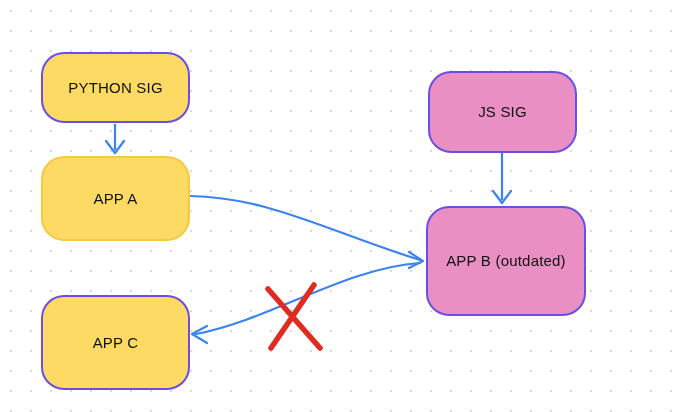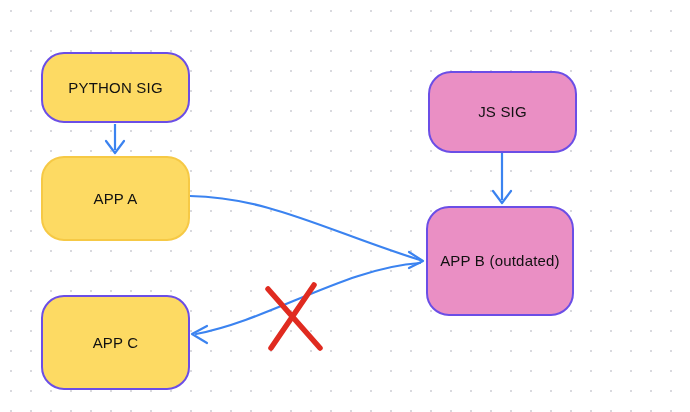--- a/index.html
+++ b/index.html
@@ -46,21 +46,21 @@
   .fill-yellow { background-color: #FDDA63; }
   .fill-pink   { background-color: #EA8FC4; }
   .border-purple { border: 2px solid #6B4EE6; }
   .border-gold   { border: 2px solid #F6C945; }
 
   
   #node-python-sig { left: 41px;  top: 52px;  width: 149px; height: 71px; }
   #node-app-a      { left: 41px;  top: 156px; width: 149px; height: 85px; }
   #node-app-c      { left: 41px;  top: 295px; width: 149px; height: 95px; }
   #node-js-sig     { left: 428px; top: 43px;  width: 149px; height: 82px; margin-top: 28px; }
-  #node-app-b      { left: 426px; top: 206px; width: 148px; height: 110px; }
+  #node-app-b      { left: 426px; top: 206px; width: 160px; height: 110px; }
 </style>
 </head>
 <body>
 
 <div id="canvas">
 
   <svg id="edge-layer" viewBox="0 0 690 412">
 
     <g>
       <line x1="115" y1="124" x2="115" y2="150" stroke="#3B83F0" stroke-width="2.2"></line>

